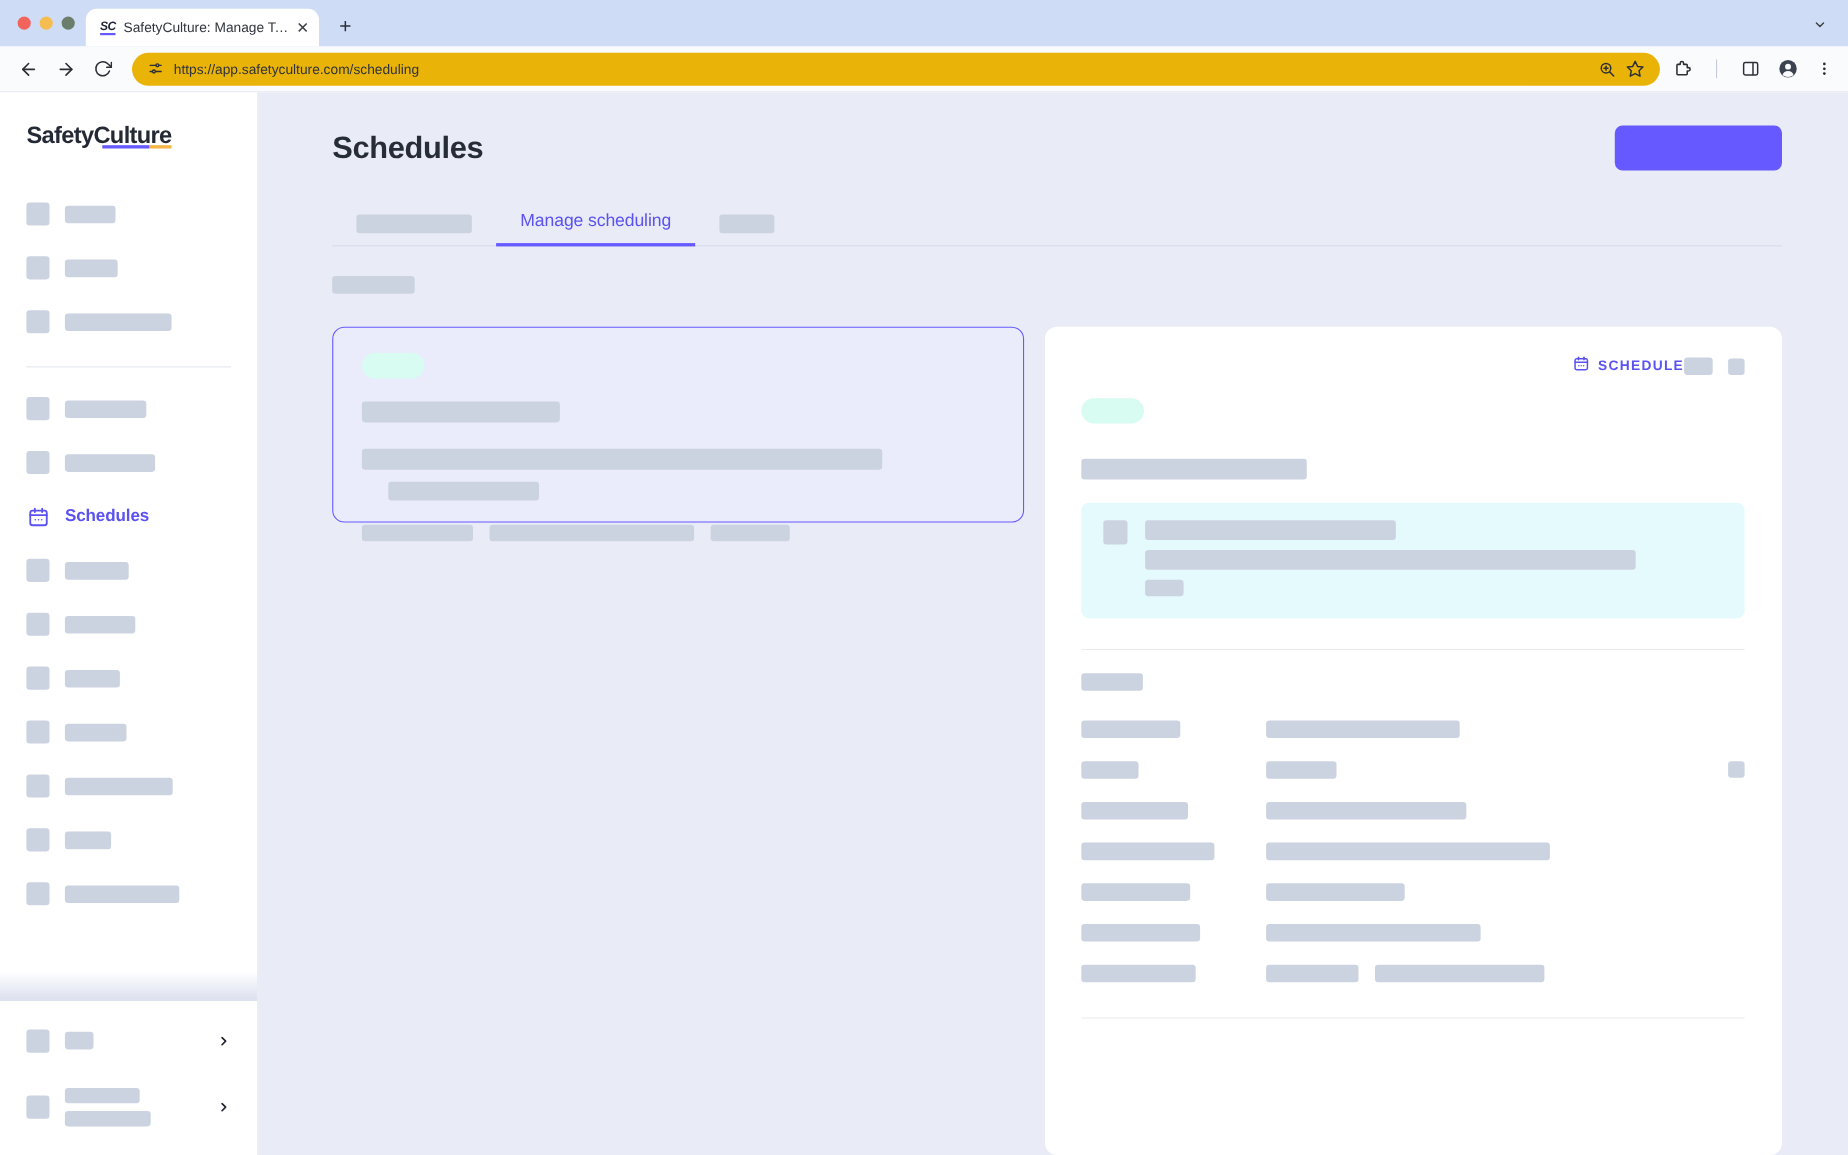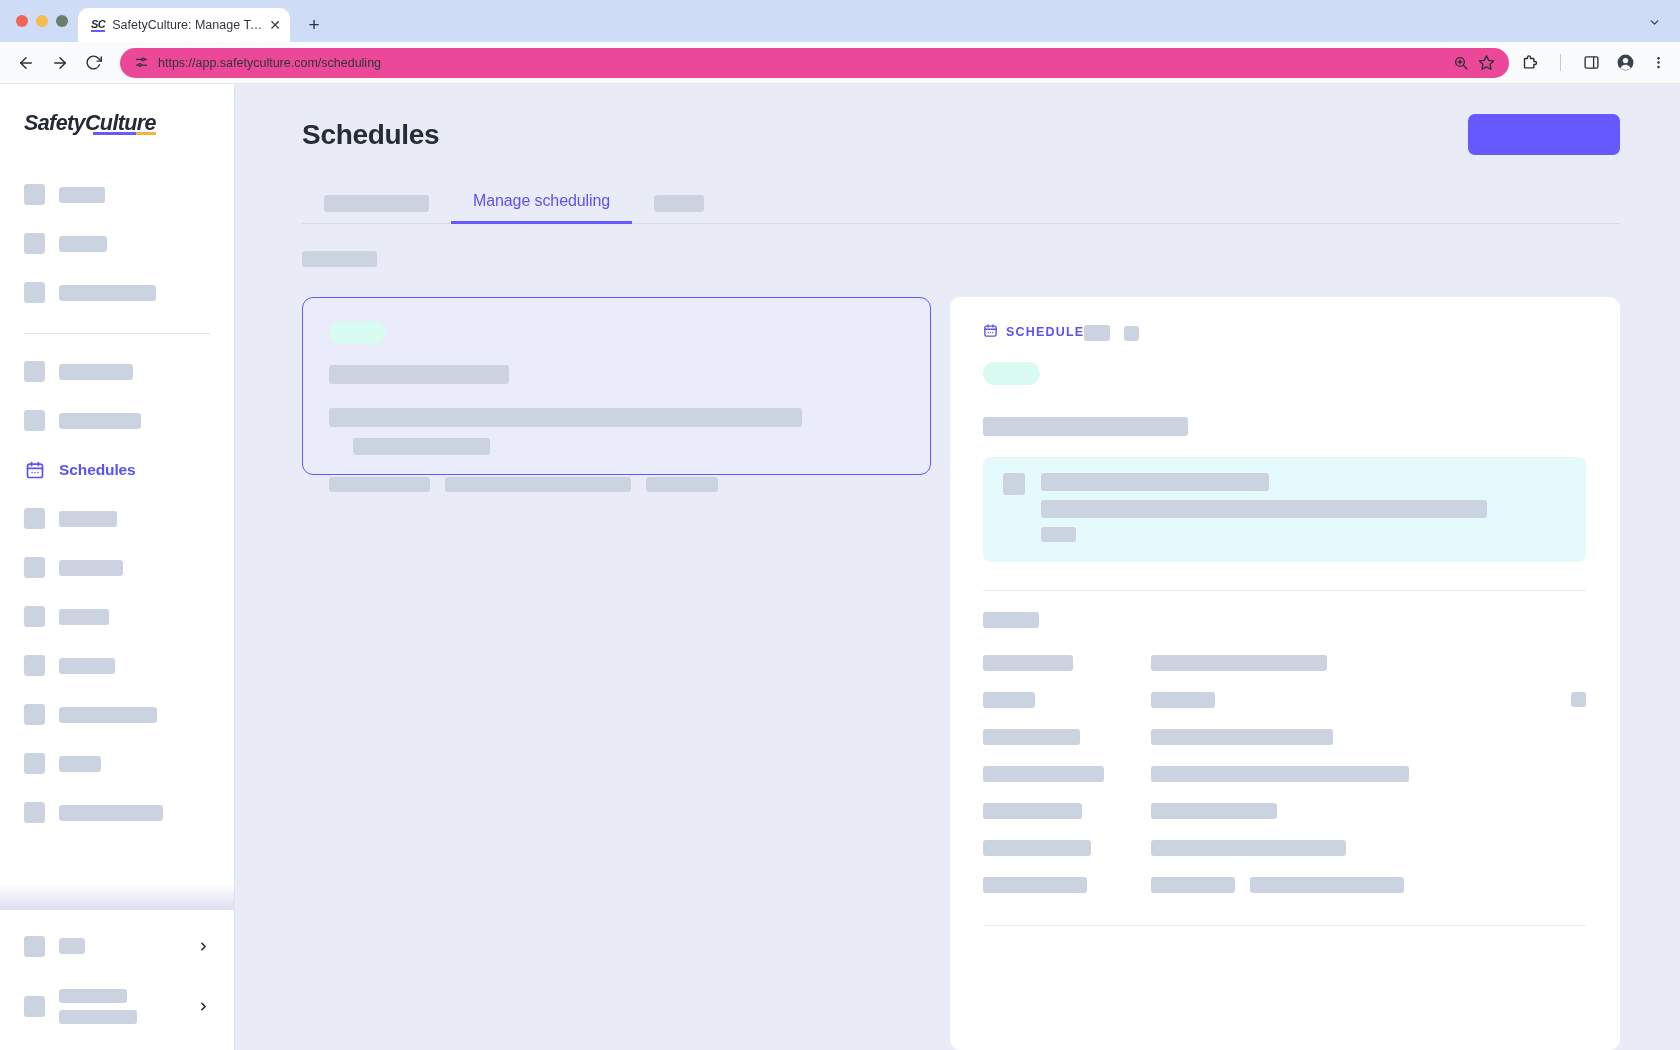--- a/index.html
+++ b/index.html
@@ -67,21 +67,21 @@
     display: flex; align-items: center; gap: 3px;
     padding: 0 10px; flex: 0 0 42px;
     border-bottom: 1px solid #e6e8eb;
   }
   .navbtn {
     width: 31px; height: 31px; border-radius: 50%;
     display: flex; align-items: center; justify-content: center;
     color: #2c3036; cursor: pointer; flex: 0 0 31px;
   }
   .omnibox {
-    flex: 1; height: 30px; background: #ec4899; border-radius: 15px;
+    flex: 1; height: 30px; background: #eab308; border-radius: 15px;
     display: flex; align-items: center; gap: 9px; padding: 0 14px;
     margin: 0 8px; min-width: 0;
   }
   .omnibox-url {
     font-size: 12.5px; color: #30343c; white-space: nowrap;
     overflow: hidden; text-overflow: ellipsis; flex: 1;
   }
   .omni-icons { display: flex; align-items: center; gap: 16px; padding-right: 4px; }
   .tb-icon { display: flex; align-items: center; justify-content: center; color: #2c3036; cursor: pointer; }
   .tb-sep { width: 1px; height: 17px; background: #c3cbd9; margin: 0 6px; }
@@ -91,21 +91,21 @@
 
   
   .sidebar {
     width: 235px; flex: 0 0 235px; background: #ffffff;
     border-right: 1px solid #dfe3ef;
     display: flex; flex-direction: column; position: relative;
   }
   .sb-scroll { flex: 1; overflow: hidden; position: relative; }
   .logo-wrap { padding: 27px 0 0 24px; }
   .logo {
-    font-size: 21.5px; font-weight: bold; font-style: italic;
+    font-size: 21.5px; font-weight: bold; 
     color: #242a35; letter-spacing: -0.6px; display: inline-block; position: relative;
   }
   .logo-underline {
     position: absolute; left: 52%; right: 0; bottom: 1px; height: 3px;
     display: flex;
   }
   .logo-underline i { height: 3px; display: block; }
   .logo-u-purple { flex: 2.2; background: #6559ff; }
   .logo-u-yellow { flex: 1; background: #f5b544; }
 
@@ -170,21 +170,21 @@
   .pill-mint { width: 57px; height: 23px; border-radius: 12px; background: #d8fbf2; display: block; }
   .row-gap-1 { margin-top: 21px; }
   .row-gap-2 { margin-top: 24px; }
   .row-gap-3 { margin-top: 11px; margin-left: 24px; }
   .chips { display: flex; gap: 15px; margin-top: 22px; }
 
   .right-card {
     flex: 1; min-width: 0; background: #ffffff; border-radius: 11px;
     padding: 26px 34px 0 33px; overflow: hidden; position: relative;
   }
-  .rc-head { display: flex; align-items: flex-start; justify-content: flex-start; }
+  .rc-head { display: flex; align-items: flex-start; justify-content: flex-end; }
   .rc-label {
     display: flex; align-items: center; gap: 8px;
     font-size: 12.5px; font-weight: bold; color: #5b52f0; letter-spacing: 1.2px;
   }
   .rc-head-sk { display: flex; align-items: center; gap: 14px; padding-top: 2px; }
 
   .mint-box {
     background: #e4fafd; border-radius: 7px; margin-top: 21px;
     padding: 16px 20px 20px; display: flex; gap: 16px;
   }

